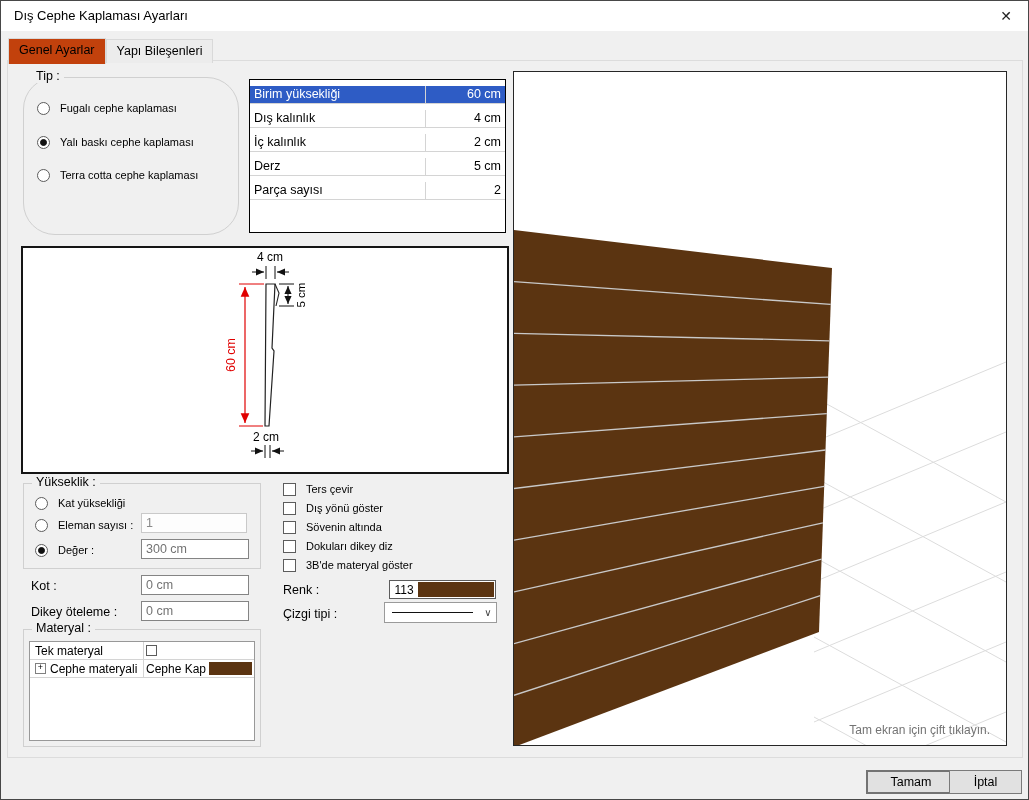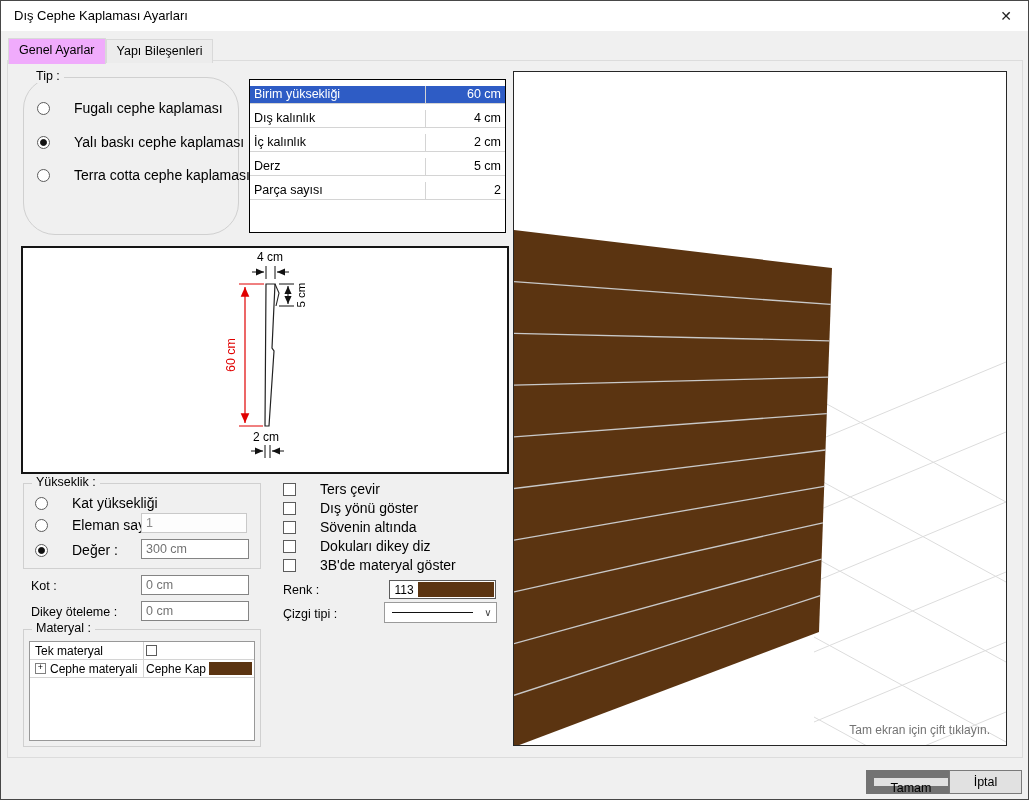--- a/index.html
+++ b/index.html
@@ -8,28 +8,28 @@
     font-family:"Liberation Sans",sans-serif;font-size:13px;color:#000;}
   
   .titlebar{position:absolute;left:0;top:0;width:100%;height:30px;background:#ffffff;}
   .title{position:absolute;left:13px;top:0;line-height:30px;font-size:13px;}
   .closebtn{position:absolute;right:0;top:0;width:44px;height:30px;text-align:center;
     line-height:30px;font-size:14px;color:#222;cursor:default;}
   
   .tabs{position:absolute;left:7px;top:35px;display:flex;align-items:flex-end;z-index:3;}
   .tab{padding:4px 10px 5px;font-size:12.5px;background:#ececec;border:1px solid #d9d9d9;
     border-bottom:none;margin-top:3px;}
-  .tab.active{background:#f0abfc;margin-top:0;padding-bottom:7px;margin-bottom:-1px;z-index:4;}
+  .tab.active{background:#c2410c;margin-top:0;padding-bottom:7px;margin-bottom:-1px;z-index:4;}
   .tabpage{position:absolute;left:6px;top:59px;width:1016px;height:698px;
     border:1px solid #dcdcdc;background:#f0f0f0;box-sizing:border-box;}
   
   .group{position:absolute;border:1px solid #d0d0d0;box-sizing:border-box;}
   .group-label{position:absolute;top:-9px;left:8px;background:#f0f0f0;padding:0 4px;font-size:12.5px;}
   
-  .opt{position:absolute;display:flex;align-items:center;gap:24px;font-size:14px;height:16px;}
+  .opt{position:absolute;display:flex;align-items:center;gap:10px;font-size:11px;height:16px;}
   .radio{width:13px;height:13px;border:1px solid #5c5c5c;border-radius:50%;background:#fff;
     position:relative;flex:none;box-sizing:border-box;}
   .radio.on::after{content:"";position:absolute;left:2px;top:2px;width:5px;height:5px;
     border-radius:50%;background:#111;border:1px solid #111;}
   .cb{width:13px;height:13px;border:1px solid #5c5c5c;background:#fff;flex:none;box-sizing:border-box;}
   
   .ptable{position:absolute;left:248px;top:78px;width:257px;height:154px;background:#fff;
     border:1px solid #000;box-sizing:border-box;}
   .prow{display:flex;height:17px;line-height:16px;font-size:12.5px;border-bottom:1px solid #d4d4d4;margin-top:6px;}
   .prow .pl{width:176px;padding-left:4px;border-right:1px solid #d4d4d4;box-sizing:border-box;
@@ -66,21 +66,21 @@
   .line-sample{flex:1;height:0;border-top:1px solid #111;margin:0 7px;}
   .combo-arrow{width:16px;text-align:center;font-size:10px;color:#444;}
   
   .preview{position:absolute;left:512px;top:70px;width:494px;height:675px;background:#fff;
     border:1px solid #262626;box-sizing:border-box;}
   .preview svg{display:block;}
   .hint{position:absolute;right:16px;bottom:8px;font-size:12px;color:#737373;}
   
   .btn{position:absolute;top:769px;height:24px;box-sizing:border-box;background:#e1e1e1;
     text-align:center;line-height:21px;font-size:12.5px;}
-  .btn-ok{left:865px;width:90px;border:8px solid #737373;}
+  .btn-ok{left:865px;width:90px;border:2px solid #737373;}
   .btn-cancel{left:948px;width:73px;border:1px solid #7a7a7a;line-height:22px;}
   svg text{font-family:"Liberation Sans",sans-serif;}
 </style>
 </head>
 <body>
 
 <div class="window">
 
   <div class="titlebar">
     <span class="title">Dış Cephe Kaplaması Ayarları</span>

